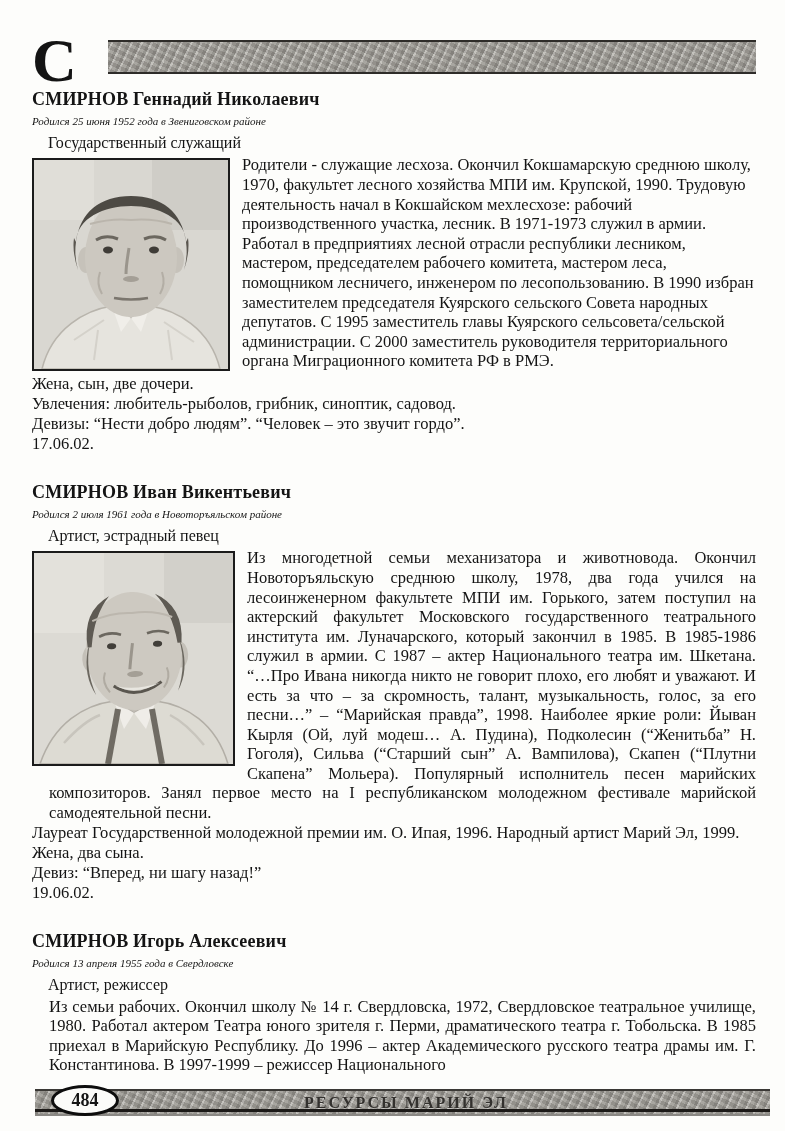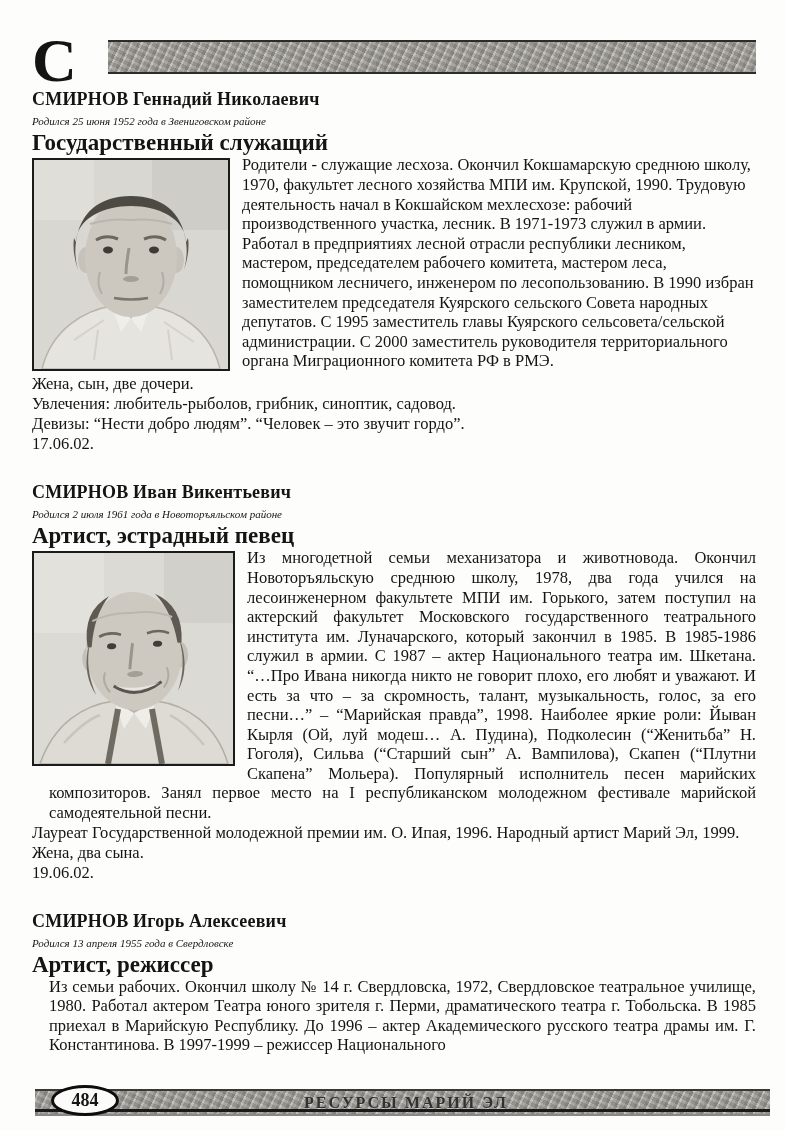--- a/index.html
+++ b/index.html
@@ -23,21 +23,21 @@
   .header-bar {
     flex:1; height:34px; margin-left:31px; margin-top:4px;
     border-top:2px solid #2e2c29; border-bottom:2px solid #2e2c29;
   }
 
   
   .entry { margin-top:4px; }
   .entry.spaced { margin-top:27px; }
   .entry-name { font-size:18px; font-weight:700; line-height:22px; letter-spacing:.2px; }
   .entry-birth { font-size:11px; font-style:italic; line-height:22px; }
-  .entry-occupation { font-size:23px; font-weight:700; line-height:22px; }
+  .entry-occupation { font-size:16px; font-weight:400; line-height:22px;margin-left:16px; }
   .bio-block { margin-top:1px; }
   .photo-frame {
     float:left; border:2px solid #1b1b1b; background:#d9d7d1;
     margin:3px 12px 3px 0;
   }
   .photo-frame.p1 { width:198px; height:213px; }
   .photo-frame.p2 { width:203px; height:215px; }
   .photo-frame svg { display:block; width:100%; height:100%; }
   .bio { font-size:16.5px; line-height:19.6px; }
   .bio.justify { text-align:justify;padding-left:17px; }
@@ -155,20 +155,21 @@
               <path d="M70 118 Q66 128 74 138 M132 116 Q136 126 128 136" stroke="#b0aba2" stroke-width="2" fill="none"></path>
               <path d="M60 66 Q80 58 100 60 Q122 58 140 66" stroke="#bcb7ae" stroke-width="2" fill="none"></path>
             </g>
           </svg>
         </div>
         <p class="bio justify">Из многодетной семьи механизатора и животновода. Окончил Новоторъяльскую среднюю школу, 1978, два года учился на лесоинженерном факультете МПИ им. Горького, затем поступил на актерский факультет Московского государственного театрального института им. Луначарского, который закончил в 1985. В 1985-1986 служил в армии. С 1987 – актер Национального театра им. Шкетана. “…Про Ивана никогда никто не говорит плохо, его любят и уважают. И есть за что – за скромность, талант, музыкальность, голос, за его песни…” – “Марийская правда”, 1998. Наиболее яркие роли: Йыван Кырля (Ой, луй модеш… А. Пудина), Подколесин (“Женитьба” Н. Гоголя), Сильва (“Старший сын” А. Вампилова), Скапен (“Плутни Скапена” Мольера). Популярный исполнитель песен марийских композиторов. Занял первое место на I республиканском молодежном фестивале марийской самодеятельной песни.</p>
       </div>
       <div class="plain-lines">
         <div class="plain-line">Лауреат Государственной молодежной премии им. О. Ипая, 1996. Народный артист Марий Эл, 1999.</div>
         <div class="plain-line">Жена, два сына.</div>
+        <div class="plain-line">Девиз: “Вперед, ни шагу назад!”</div>
         <div class="plain-line">19.06.02.</div>
       </div>
     </section>
 
     <section class="entry spaced">
       <h2 class="entry-name">СМИРНОВ Игорь Алексеевич</h2>
       <div class="entry-birth">Родился 13 апреля 1955 года в Свердловске</div>
       <div class="entry-occupation">Артист, режиссер</div>
       <div class="bio-block">
         <p class="bio justify">Из семьи рабочих. Окончил школу № 14 г. Свердловска, 1972, Свердловское театральное училище, 1980. Работал актером Театра юного зрителя г. Перми, драматического театра г. Тобольска. В 1985 приехал в Марийскую Республику. До 1996 – актер Академического русского театра драмы им. Г. Константинова. В 1997-1999 – режиссер Национального</p>

